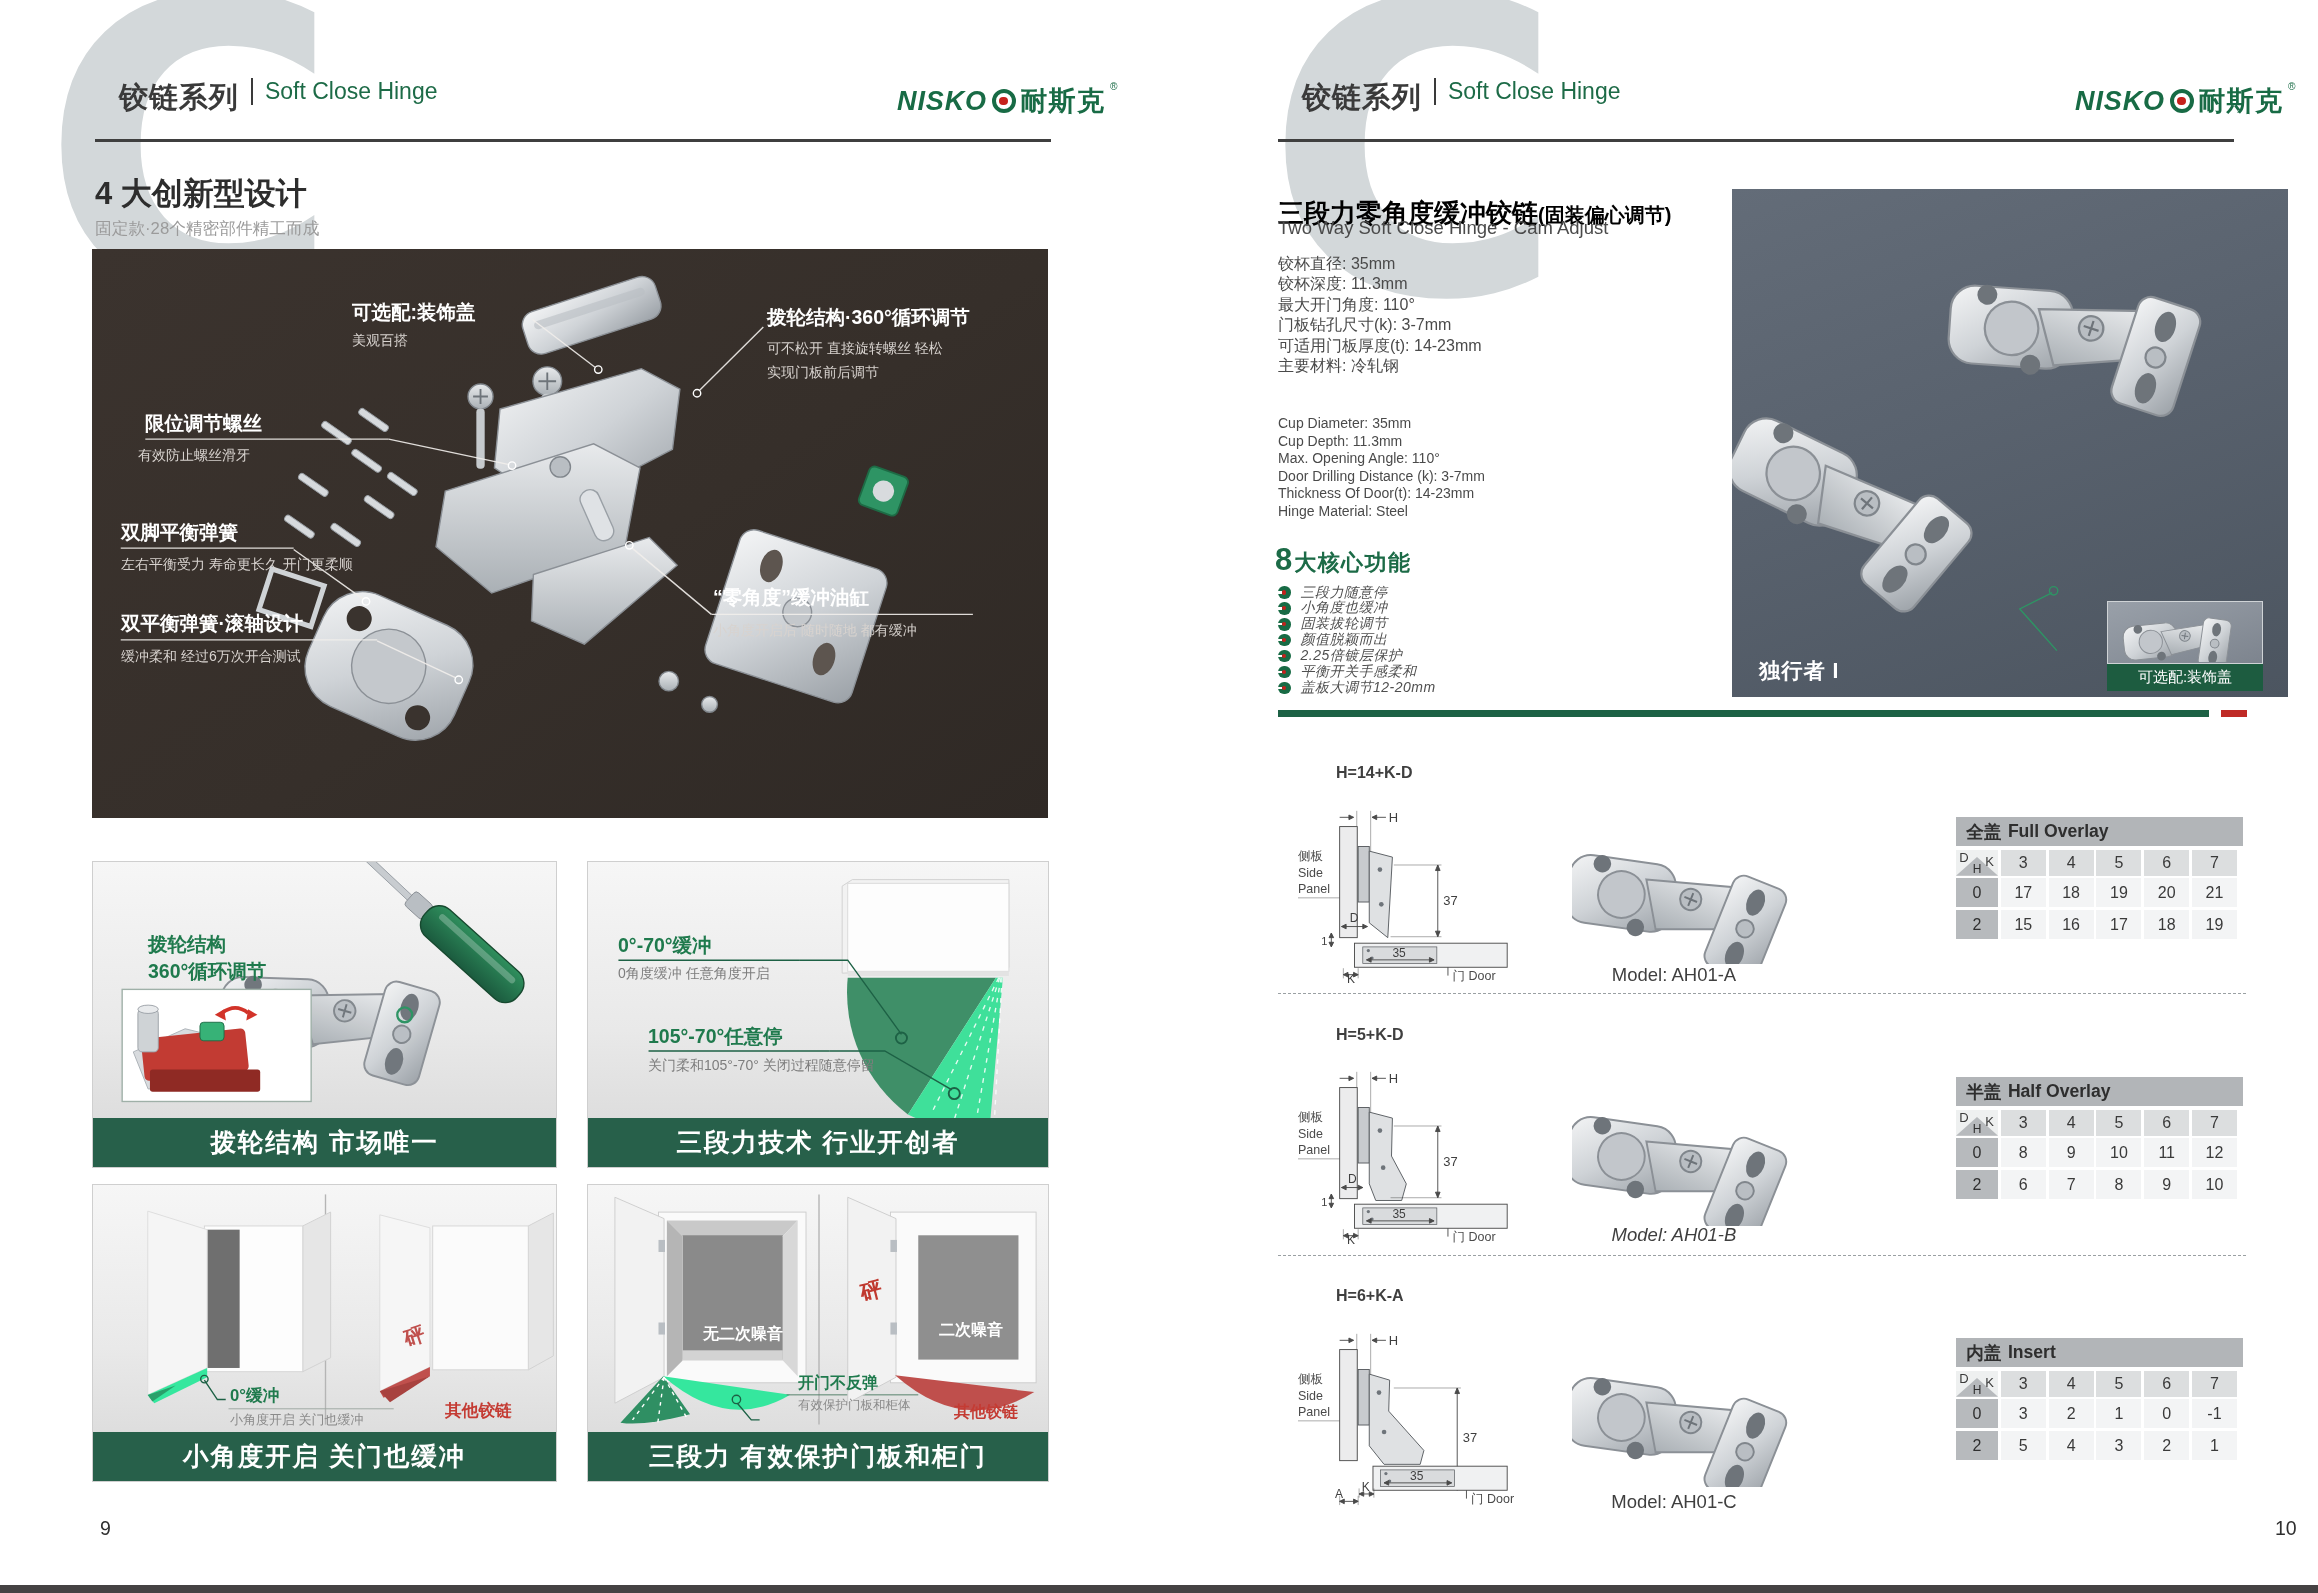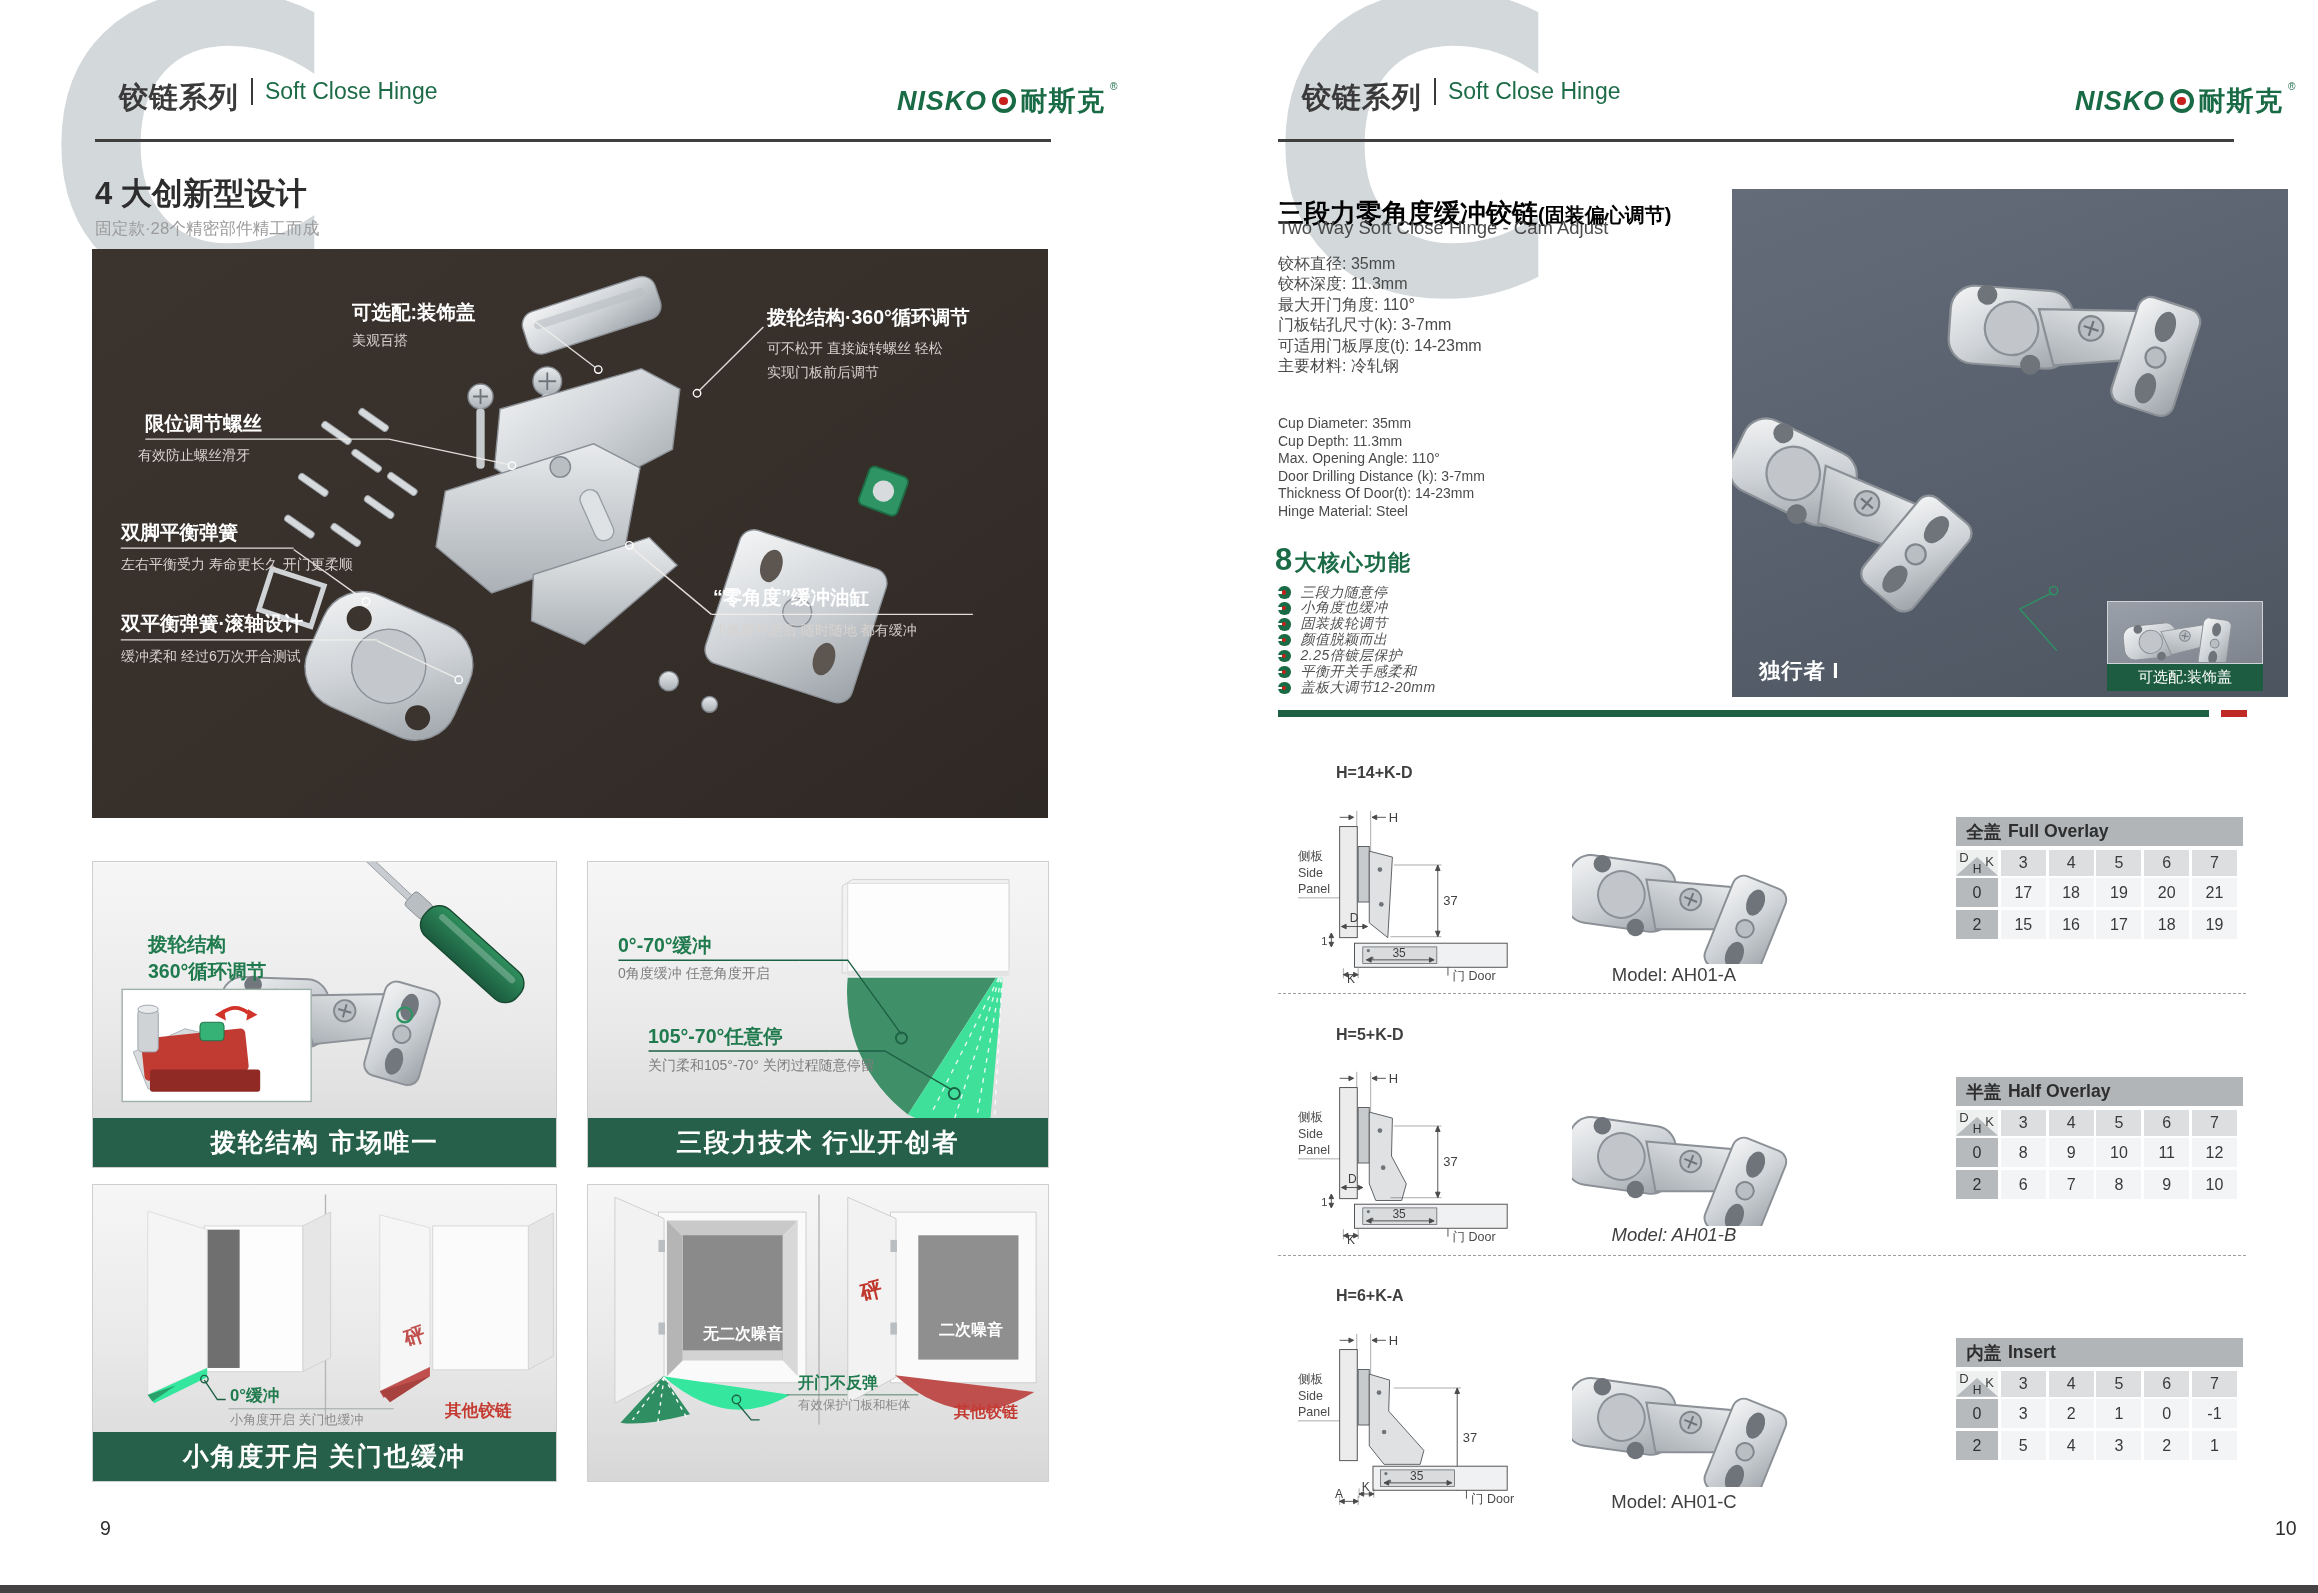--- a/index.html
+++ b/index.html
@@ -339,20 +339,23 @@
       <rect x="652" y="118" width="14" height="26" fill="#b9bec3"></rect>
       <rect x="652" y="296" width="14" height="26" fill="#b9bec3"></rect>
       <path d="M662,410 Q810,540 962,446 L662,410 Z" fill="#bf4f4c"></path>
       <text x="592" y="248" font-size="46" fill="#c0392f" font-weight="bold" transform="rotate(-14 592 248)">砰</text>
     </svg>
     <div class="abs" style="left:115px;top:139px;font-size:16px;color:#ffffff;font-weight:600;">无二次噪音</div>
     <div class="abs" style="left:351px;top:135px;font-size:16px;color:#ffffff;font-weight:600;">二次噪音</div>
     <div class="abs grn" style="left:210px;top:188px;font-size:16px;">开门不反弹</div>
     <div class="abs" style="left:210px;top:212px;font-size:12.5px;color:#8a8a8a;">有效保护门板和柜体</div>
     <div class="abs" style="left:366px;top:217px;font-size:16px;font-weight:700;color:#c43b33;">其他铰链</div>
+    <div class="caption">
+        <span>三段力 有效保护门板和柜门</span>
+      </div>
   </div>
 
   <div class="abs pagenum" style="left:100px;top:1517px;">9</div>
 
   <div class="abs watermark-c" style="left:1265px;top:-32px;">C</div>
 
   <div class="abs hdr" style="left:1278px;top:78px;">
     <span class="cn">铰链系列</span>
     <span class="bar"></span>
     <span class="en">Soft Close Hinge</span>

